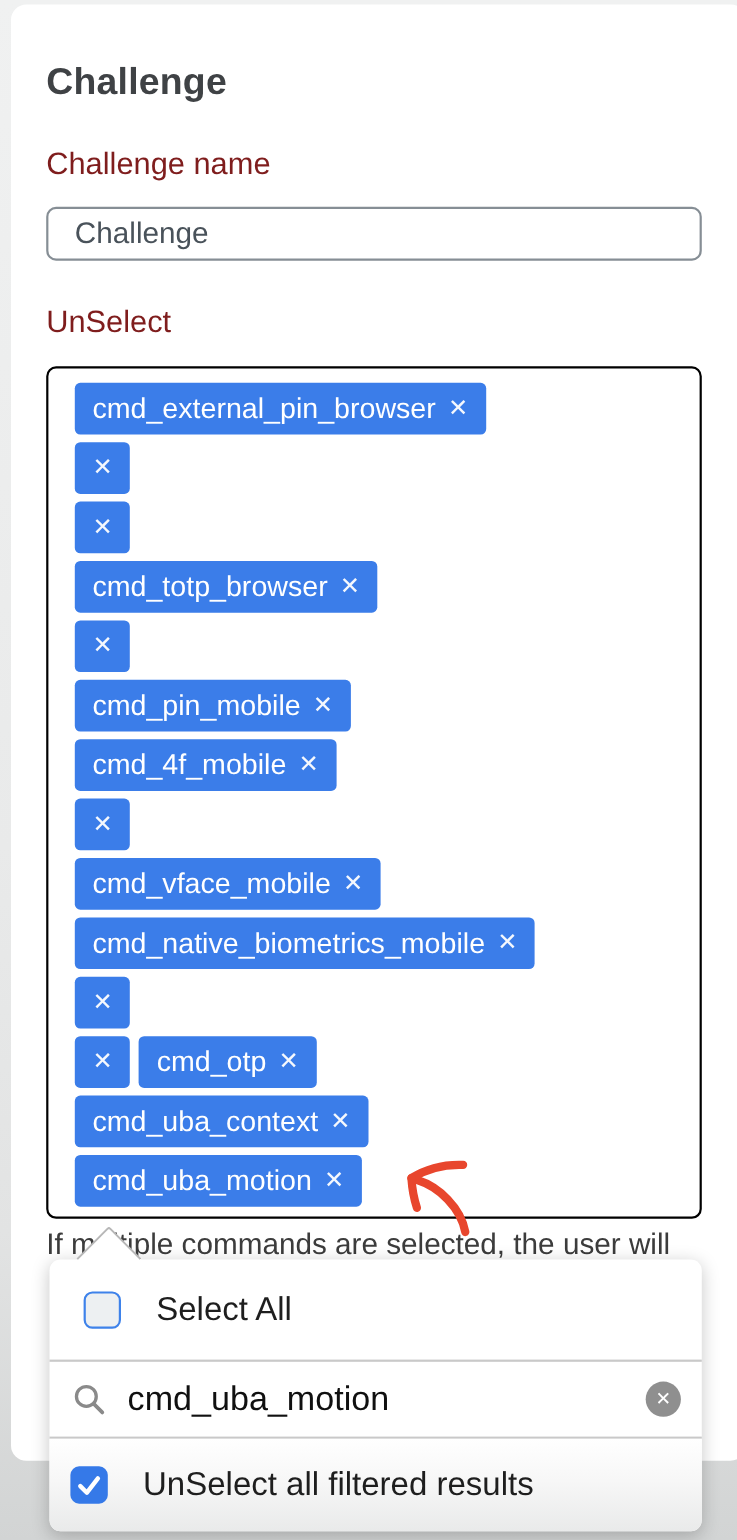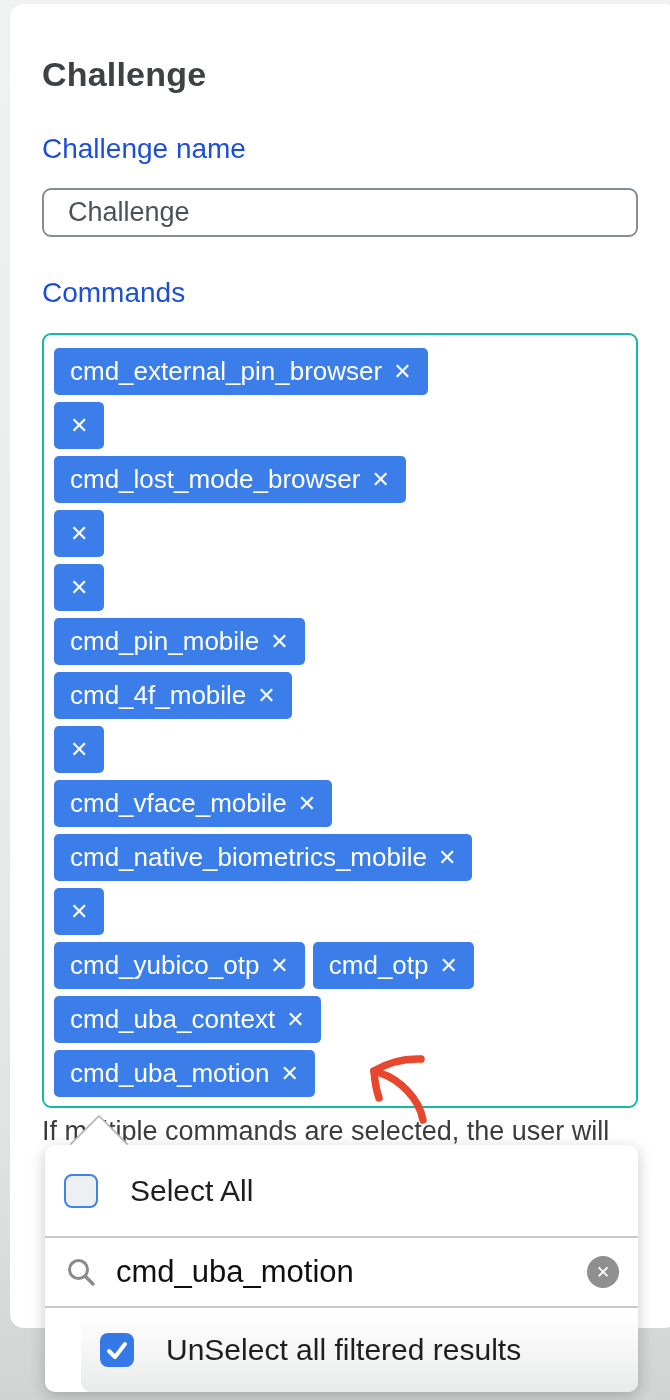--- a/index.html
+++ b/index.html
@@ -14,36 +14,36 @@
   
   .card{
     left:10px;top:4px;width:668px;height:1324px;
     background:#ffffff;border-radius:14px;
   }
 
   .page-title{
     left:42px;top:32px;font-size:34px;font-weight:700;color:#3f4245;letter-spacing:.2px;
   }
   .field-label{
-    left:42px;font-size:28px;font-weight:400;color:#1d4ed8;
+    left:42px;font-size:28px;font-weight:400;color:#7f1d1d;
   }
   .label-name{top:133px;}
   .label-commands{top:277px;}
 
   .text-input{
     left:42px;top:188px;width:596px;height:49px;box-sizing:border-box;
     border:2px solid #868e95;border-radius:9px;background:#fff;
     font-family:"Liberation Sans",sans-serif;font-size:27px;color:#49525a;
     padding:0 0 0 24px;outline:none;
   }
 
   .commands-box{
     left:42px;top:333px;width:596px;height:775px;box-sizing:border-box;
-    border:2px solid #14b8a6;border-radius:9px;background:#fff;
-    padding:13px 10px;overflow:hidden;
+    border:2px solid #000000;border-radius:9px;background:#fff;
+    padding:13px 24px;overflow:hidden;
   }
   .chips{display:flex;flex-direction:column;gap:7px;}
   .chip-row{display:flex;gap:8px;}
   .chip{
     display:inline-flex;align-items:center;gap:11px;
     height:47px;padding:0 16px;border-radius:5px;
     background:#3b7de9;color:#ffffff;font-size:26px;white-space:nowrap;
     cursor:pointer;
   }
   .chip .x{
@@ -66,26 +66,25 @@
     box-shadow:0 4px 16px rgba(0,0,0,.22);
     z-index:3;display:flex;flex-direction:column;
   }
   .caret{
     position:absolute;left:33px;top:-22px;width:40px;height:40px;
     background:#ffffff;transform:rotate(45deg);
     border-left:2px solid #b7b7b7;border-top:2px solid #b7b7b7;
     border-radius:3px 0 0 0;
   }
   .p-row{position:relative;display:flex;align-items:center;}
-  .row-selectall{height:91px;}
+  .row-selectall{height:91px;padding-left:12px;}
   .row-search{height:68px;}
   .row-unselect{
     flex:1;border-radius:0 0 10px 10px;
     background:linear-gradient(180deg,#ffffff 0%,#f7f7f7 45%,#e9eaea 100%);
-    margin-left:36px;
   }
   .p-div{height:2px;background:#c9c9c9;width:100%;flex:none;}
 
   .checkbox{
     width:34px;height:34px;box-sizing:border-box;border-radius:8px;flex:none;
     margin-left:19px;cursor:pointer;
   }
   .checkbox.unchecked{border:2px solid #3e82ea;background:#edf0f2;}
   .checkbox.checked{background:#3579e8;display:flex;align-items:center;justify-content:center;}
   .p-label{margin-left:32px;font-size:30px;color:#1e1e1e;cursor:default;}
@@ -108,43 +107,43 @@
 <body>
 
 <div class="abs card"></div>
 
 <h1 class="abs page-title">Challenge</h1>
 
 <div class="abs field-label label-name">Challenge name</div>
 
 <input class="abs text-input" type="text" value="Challenge" style="">
 
-<div class="abs field-label label-commands">Commands</div>
+<div class="abs field-label label-commands">UnSelect</div>
 
 <div class="abs commands-box">
   <div class="chips" id="chips">
       <div class="chip-row">
         <span class="chip">
           <span>cmd_external_pin_browser</span>
           <span class="x">✕</span>
         </span>
       </div>
       <div class="chip-row">
         <span class="chip">
           <span class="x">✕</span>
         </span>
       </div>
       <div class="chip-row">
         <span class="chip">
-          <span>cmd_lost_mode_browser</span>
-          <span class="x">✕</span>
-        </span>
-      </div>
-      <div class="chip-row">
-        <span class="chip">
+          <span class="x">✕</span>
+        </span>
+      </div>
+      <div class="chip-row">
+        <span class="chip">
+          <span>cmd_totp_browser</span>
           <span class="x">✕</span>
         </span>
       </div>
       <div class="chip-row">
         <span class="chip">
           <span class="x">✕</span>
         </span>
       </div>
       <div class="chip-row">
         <span class="chip">
@@ -175,21 +174,20 @@
           <span class="x">✕</span>
         </span>
       </div>
       <div class="chip-row">
         <span class="chip">
           <span class="x">✕</span>
         </span>
       </div>
       <div class="chip-row">
         <span class="chip">
-          <span>cmd_yubico_otp</span>
           <span class="x">✕</span>
         </span>
         <span class="chip">
           <span>cmd_otp</span>
           <span class="x">✕</span>
         </span>
       </div>
       <div class="chip-row">
         <span class="chip">
           <span>cmd_uba_context</span>

